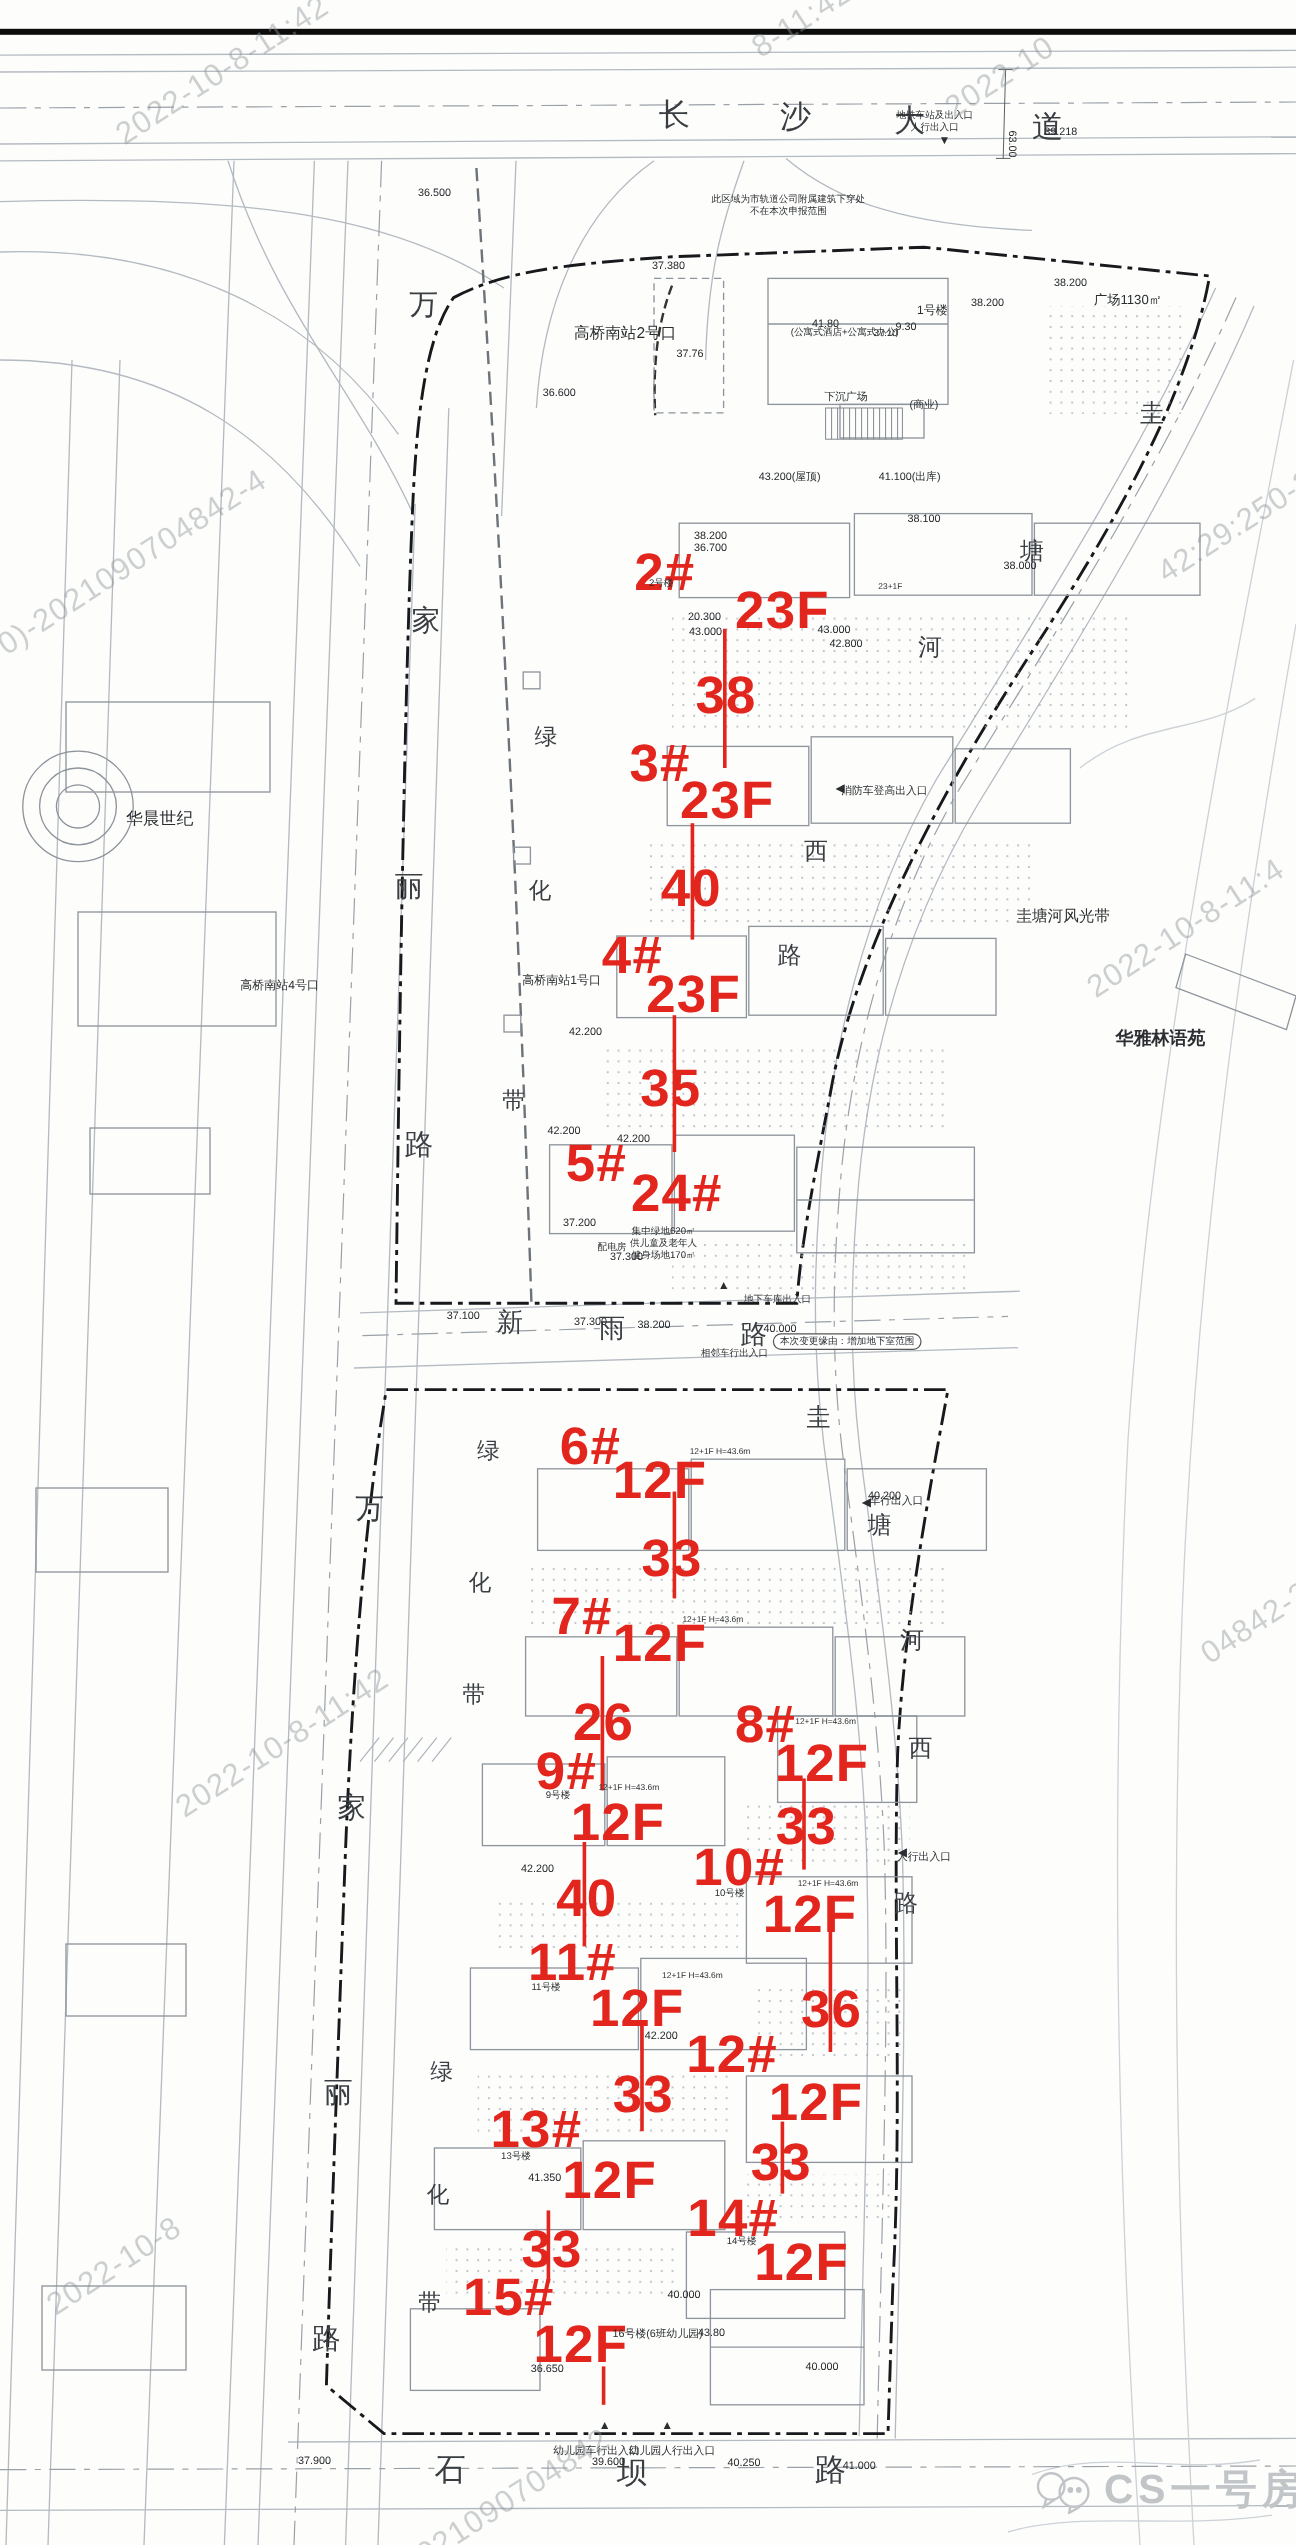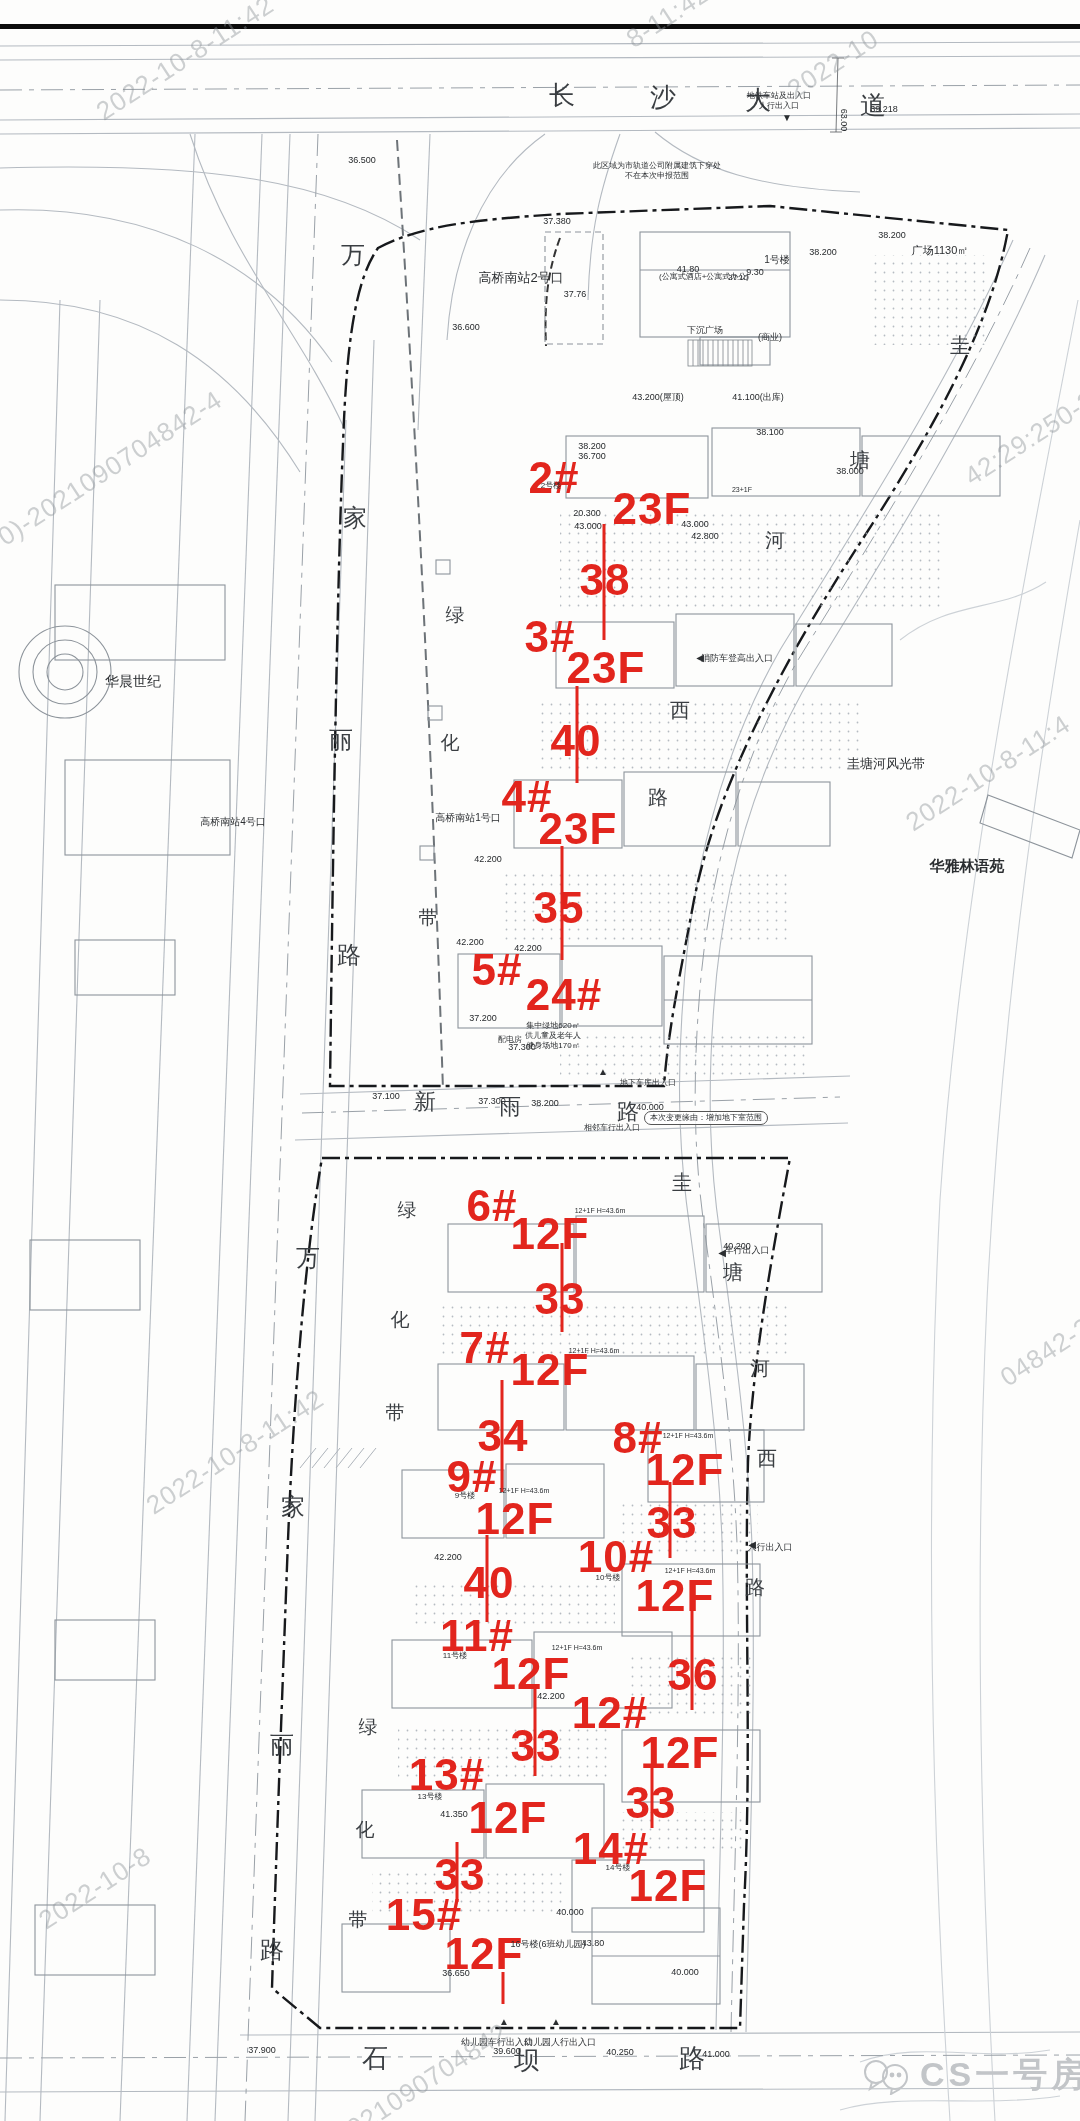--- a/index.html
+++ b/index.html
@@ -206,21 +206,21 @@
       <div class="label red" style="font-size: 44px; left: 527px; top: 797px;">4#</div>
       <div class="label red" style="font-size: 44px; left: 578px; top: 829px;">23F</div>
       <div class="label red" style="font-size: 44px; left: 559px; top: 908px;">35</div>
       <div class="label red" style="font-size: 44px; left: 497px; top: 970px;">5#</div>
       <div class="label red" style="font-size: 44px; left: 564px; top: 995px;">24#</div>
       <div class="label red" style="font-size: 44px; left: 492px; top: 1206px;">6#</div>
       <div class="label red" style="font-size: 44px; left: 550px; top: 1234px;">12F</div>
       <div class="label red" style="font-size: 44px; left: 560px; top: 1299px;">33</div>
       <div class="label red" style="font-size: 44px; left: 485px; top: 1348px;">7#</div>
       <div class="label red" style="font-size: 44px; left: 550px; top: 1370px;">12F</div>
-      <div class="label red" style="font-size: 44px; left: 503px; top: 1436px;">34</div>
+      <div class="label red" style="font-size: 44px; left: 503px; top: 1436px;">26</div>
       <div class="label red" style="font-size: 44px; left: 638px; top: 1438px;">8#</div>
       <div class="label red" style="font-size: 44px; left: 685px; top: 1470px;">12F</div>
       <div class="label red" style="font-size: 44px; left: 672px; top: 1523px;">33</div>
       <div class="label red" style="font-size: 44px; left: 472px; top: 1477px;">9#</div>
       <div class="label red" style="font-size: 44px; left: 515px; top: 1519px;">12F</div>
       <div class="label red" style="font-size: 44px; left: 489px; top: 1583px;">40</div>
       <div class="label red" style="font-size: 44px; left: 616px; top: 1557px;">10#</div>
       <div class="label red" style="font-size: 44px; left: 675px; top: 1596px;">12F</div>
       <div class="label red" style="font-size: 44px; left: 693px; top: 1675px;">36</div>
       <div class="label red" style="font-size: 44px; left: 477px; top: 1636px;">11#</div>

